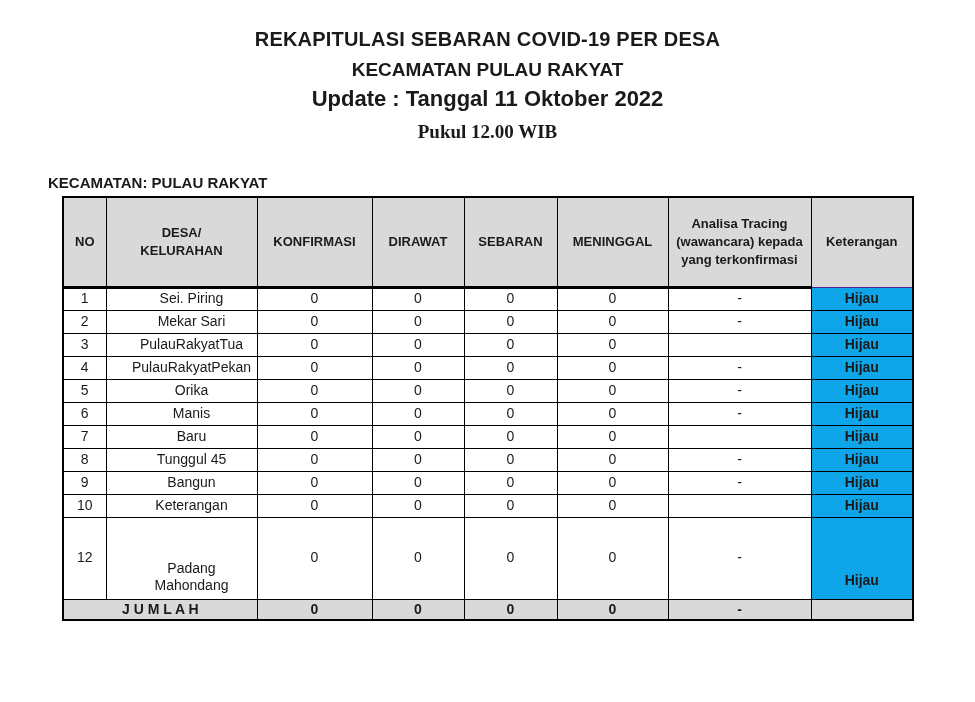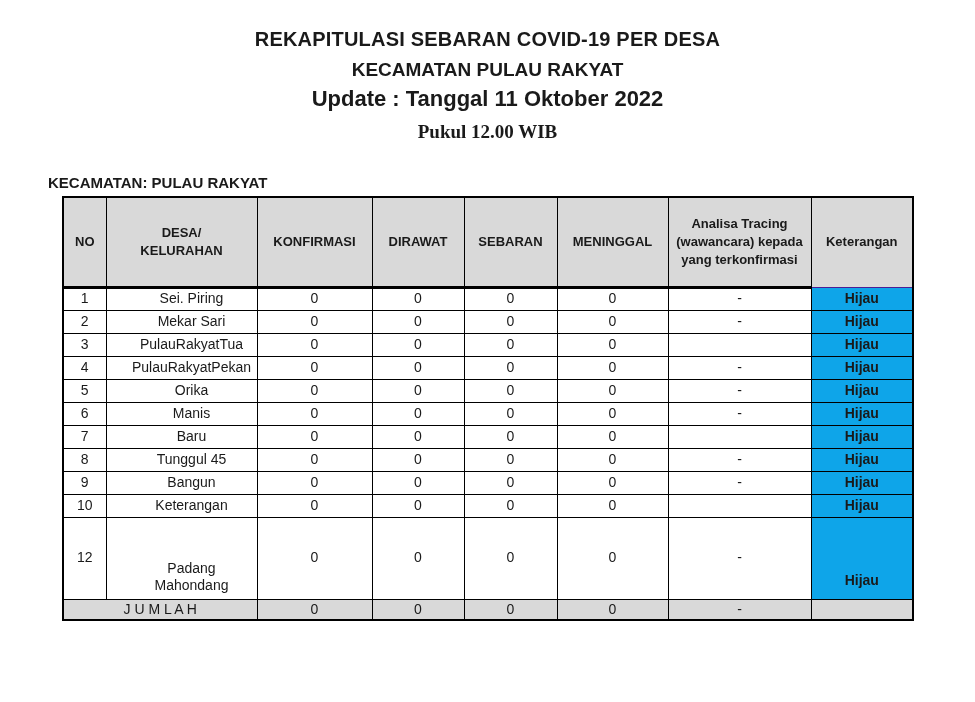--- a/index.html
+++ b/index.html
@@ -77,21 +77,21 @@
     background: #0ea5e9;
     font-weight: bold;
   }
   .report tr.row-tall td { height: 45px; }
   .report tr.row-taller td { height: 82px; }
   .report tr.row-tall td.cell-tracing { vertical-align: bottom; padding-bottom: 3px; }
   .report tr.row-taller td.cell-desa { vertical-align: bottom; padding-bottom: 4px; }
   .report tr.row-taller td.cell-ket { vertical-align: bottom; padding-bottom: 9px; }
   .report tr.row-total td {
     background: #d9d9d9;
-    font-weight: normal;
+    font-weight: bold;
     height: 20px;
   }
 </style>
 </head>
 <body>
 
 <div class="title-block">
   <div class="title-line-1">REKAPITULASI SEBARAN COVID-19 PER DESA</div>
   <div class="title-line-2">KECAMATAN PULAU RAKYAT</div>
   <div class="title-line-3">Update : Tanggal 11 Oktober 2022</div>

